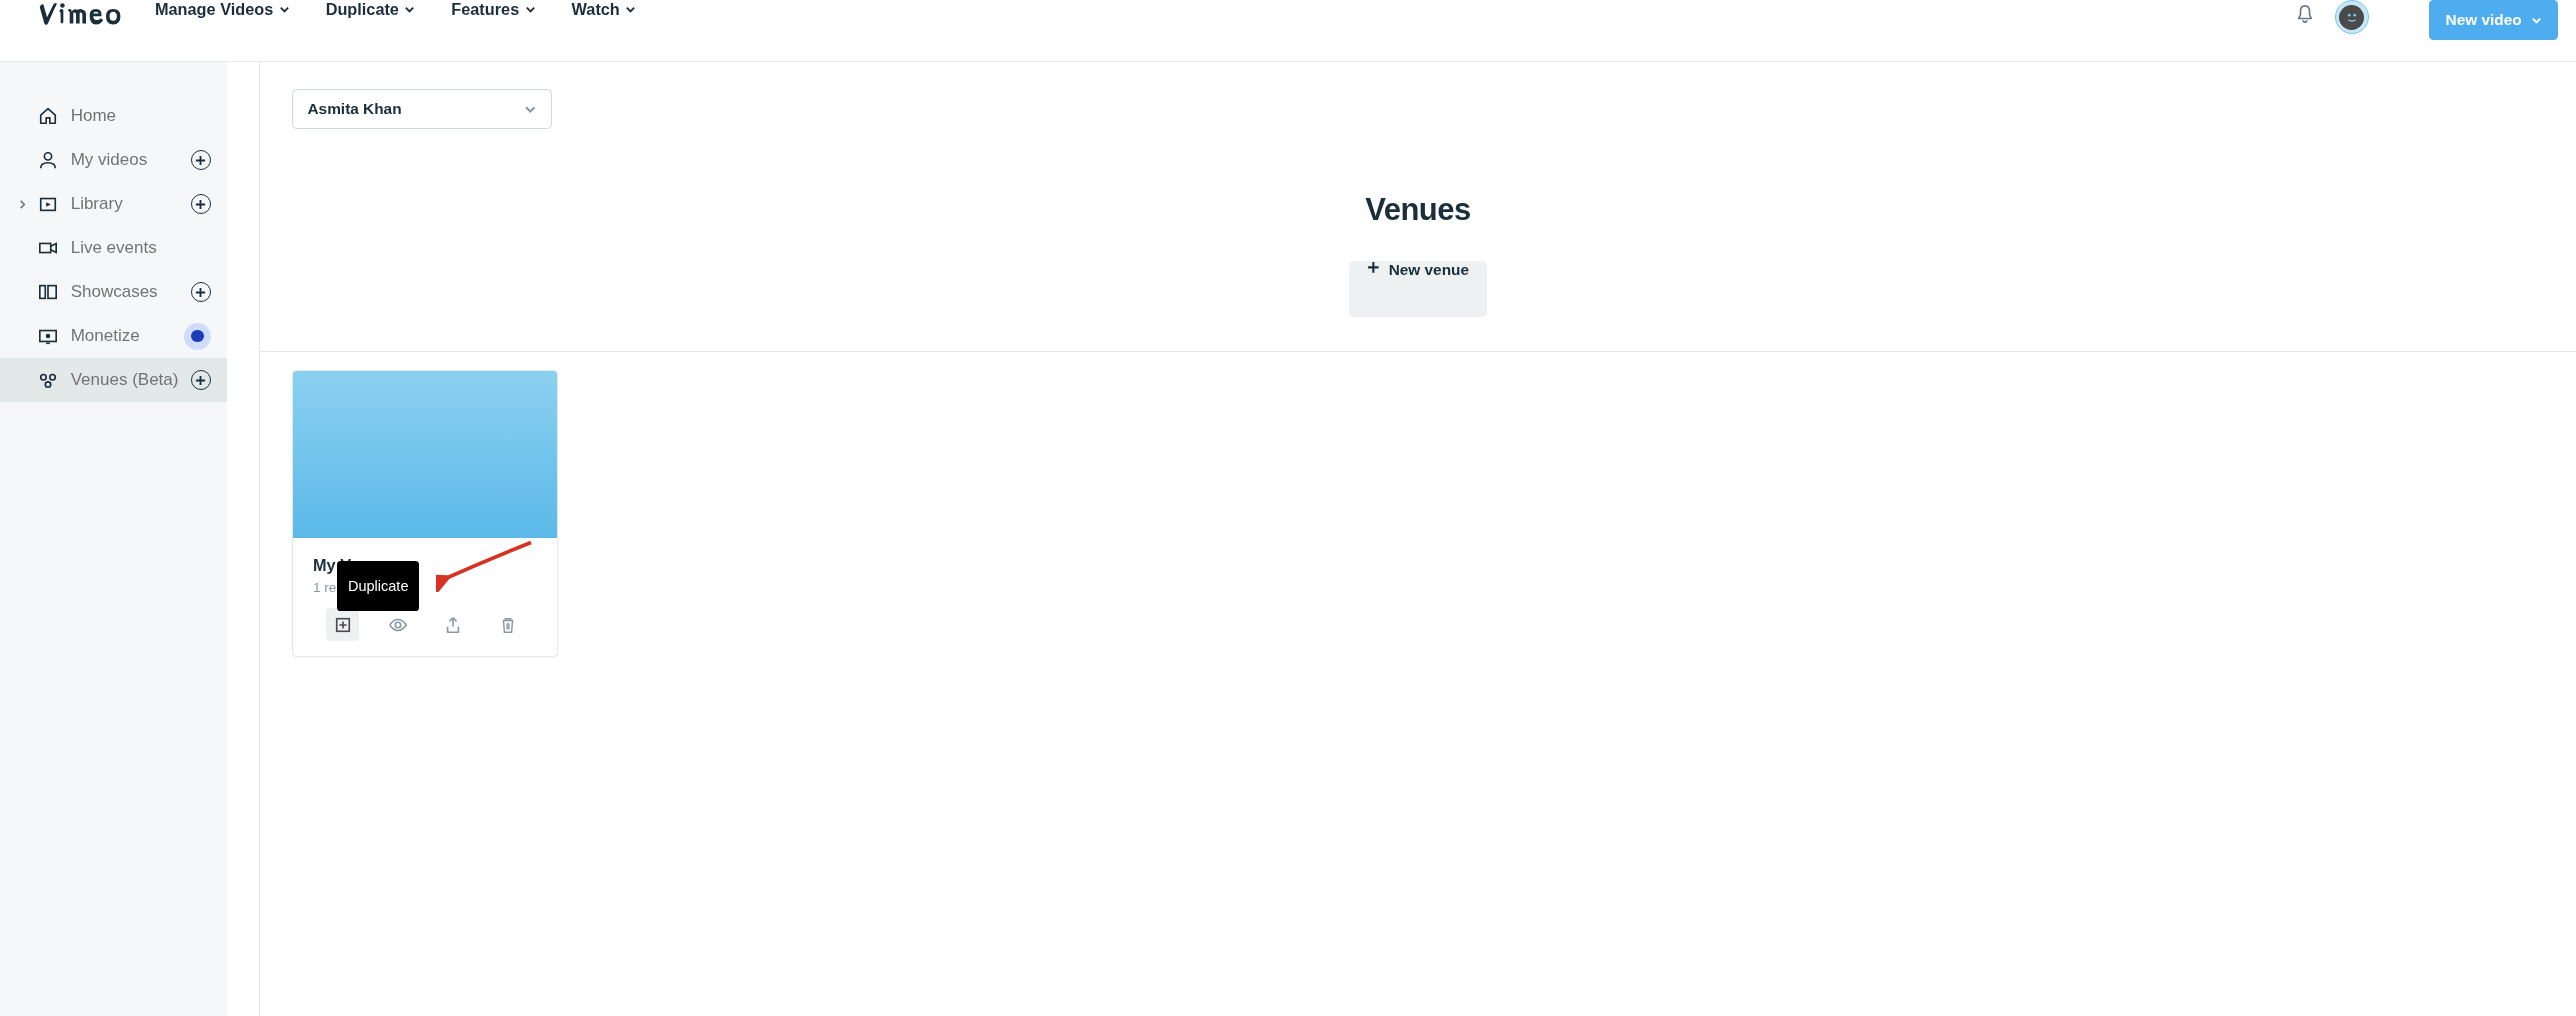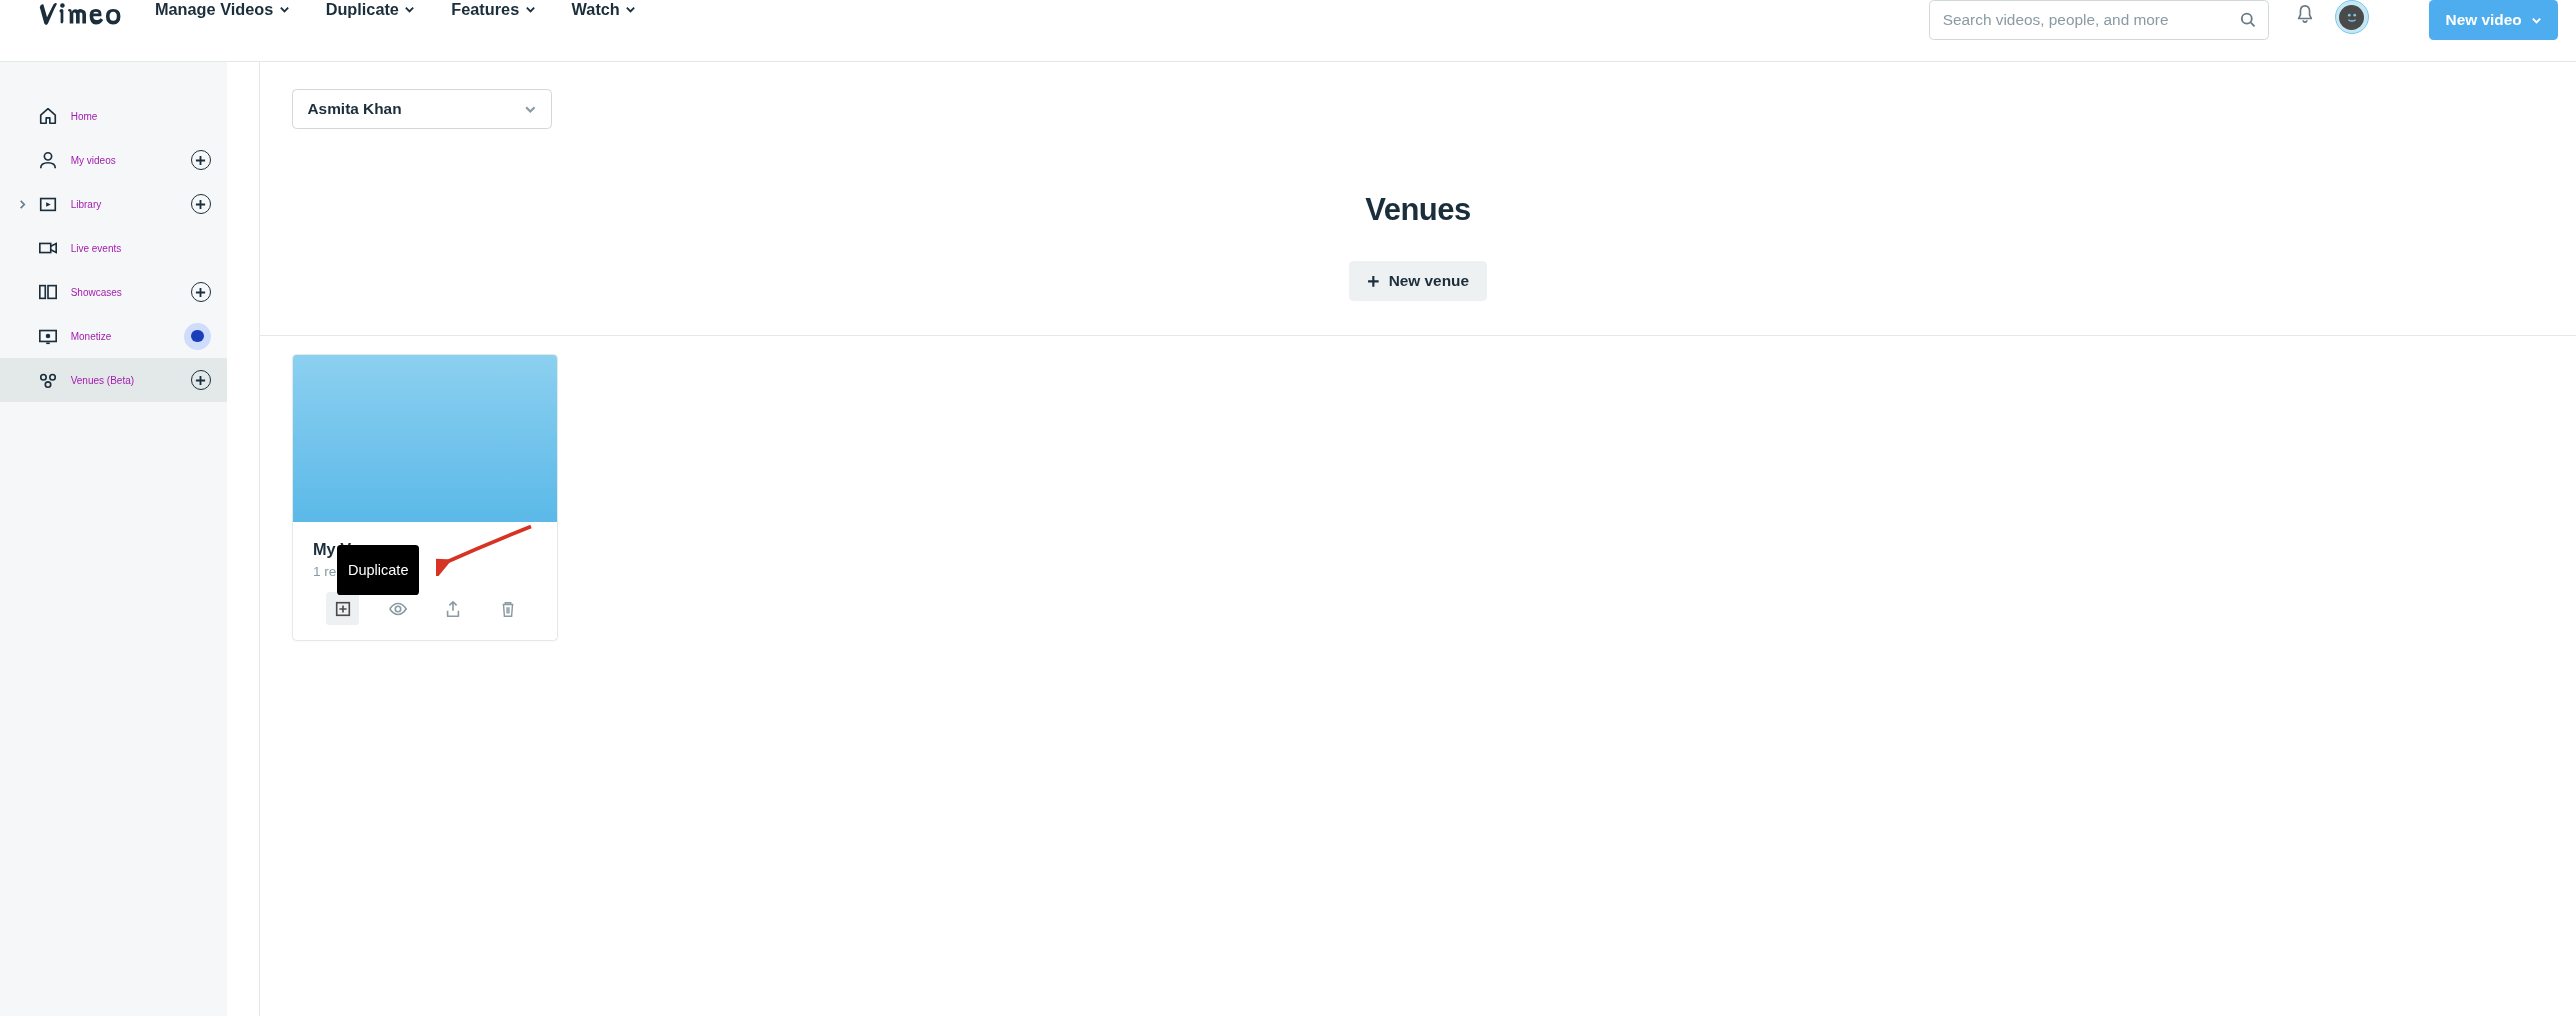--- a/index.html
+++ b/index.html
@@ -24,34 +24,34 @@
     
     .layout { display: flex; height: calc(100vh - 59px); }
 
     
     .sidebar { width: 227px; background: #f6f7f8; padding-top: 32px; }
     .sidebar-item { display: flex; align-items: center; height: 44px; padding: 0 16.3px 0 18px; cursor: pointer; position: relative; }
     .sidebar-item.has-expand { padding-left: 38px; }
     .sidebar-item .expand-caret { position: absolute; left: 18px; color: #657987; }
     .sidebar-item.active { background: #e3e8e9; }
     .sidebar-icon { width: 20px; height: 20px; margin-right: 12.7px; color: #1a2e3b; display: flex; align-items: center; justify-content: center; }
-    .sidebar-label { font-size: 10px; color: #a21caf; }
+    .sidebar-label { font-size: 17px; color: #737373; }
     .add-btn { width: 20px; height: 20px; border: 1.8px solid #1a2e3b; border-radius: 50%; display: flex; align-items: center; justify-content: center; cursor: pointer; margin-left: auto; }
     .add-btn svg { width: 11px; height: 11px; }
     .blue-dot-wrap { width: 27px; height: 27px; border-radius: 50%; background: #d0dcfb; display: flex; align-items: center; justify-content: center; margin-left: auto; }
     .blue-dot { width: 12.7px; height: 12.7px; border-radius: 50%; background: #1a3fb8; }
 
     
     .main { flex: 1; padding: 27px 32px; border-left: 0.9px solid #e3e8e9; margin-left: 32px; }
     .account-select { width: 260px; height: 40px; border: 0.9px solid #d0d8db; border-radius: 4.5px; display: flex; align-items: center; justify-content: space-between; padding: 0 14.5px; cursor: pointer; font-size: 15.4px; font-weight: 600; color: #1a2e3b; }
     .account-select .chev { color: #8a9aa3; }
 
     .page-heading-row { display: flex; align-items: center; gap: 33px; margin-top: 63px; flex-direction: column; }
     .page-heading { font-size: 31px; font-weight: 700; letter-spacing: -0.5px; }
-    .new-venue-btn { height: 40px; padding: 0 18px; background: #eef1f2; border: none; border-radius: 4.5px; font-size: 15.4px; font-weight: 600; color: #1a2e3b; display: flex; align-items: center; gap: 9px; cursor: pointer; }
+    .new-venue-btn { height: 56px; padding: 0 18px; background: #eef1f2; border: none; border-radius: 4.5px; font-size: 15.4px; font-weight: 600; color: #1a2e3b; display: flex; align-items: flex-start; gap: 9px; cursor: pointer; }
 
     .divider { border-top: 0.9px solid #e3e8e9; margin: 34px -32px 0; }
 
     .cards { display: flex; gap: 18px; margin-top: 18px; }
     .venue-card { width: 266px; border: 0.9px solid #e3e8e9; border-radius: 4.5px; overflow: visible; box-shadow: 0 0.9px 2.7px rgba(0,0,0,0.03); position: relative; }
     .venue-thumb { height: 167px; background: linear-gradient(180deg, #8cd0f0 0%, #5bb9e8 100%); border-radius: 3.6px 3.6px 0 0; }
     .venue-body { padding: 18px 20px 12.7px; position: relative; }
     .venue-title { font-size: 16.3px; font-weight: 700; margin-bottom: 5.4px; }
     .venue-sub { font-size: 13.6px; color: #8a9aa3; }
 
@@ -97,27 +97,20 @@
         </svg>
     </div>
     <div class="nav-link">
       <span>Watch</span>
       <svg class="chevron-down" viewBox="0 0 12 12">
           <path d="M2 4 L6 8 L10 4" stroke="currentColor" stroke-width="2" fill="none"></path>
         </svg>
     </div>
   </div>
   <div class="header-spacer"></div>
-  <div class="search-wrap">
-    <input class="search-input" placeholder="Search videos, people, and more" style="">
-    <svg class="search-icon" width="16.3" height="16.3" viewBox="0 0 18 18">
-        <circle cx="7.5" cy="7.5" r="5.5" stroke="currentColor" stroke-width="2" fill="none"></circle>
-        <line x1="12" y1="12" x2="16" y2="16" stroke="currentColor" stroke-width="2"></line>
-      </svg>
-  </div>
   <div class="bell-btn">
     <svg width="20" height="20" viewBox="0 0 22 22">
         <path d="M11 2 Q6 2 6 8 L6 12 L4 16 L18 16 L16 12 L16 8 Q16 2 11 2 M9 18 Q9 20 11 20 Q13 20 13 18" stroke="currentColor" stroke-width="1.8" fill="none" stroke-linejoin="round"></path>
       </svg>
   </div>
   <div class="avatar">
     <div class="avatar-inner">
       <svg width="18" height="18" viewBox="0 0 20 20">
           <circle cx="7" cy="8" r="1.5" fill="#7fc6e8"></circle>
           <circle cx="13" cy="8" r="1.5" fill="#7fc6e8"></circle>

